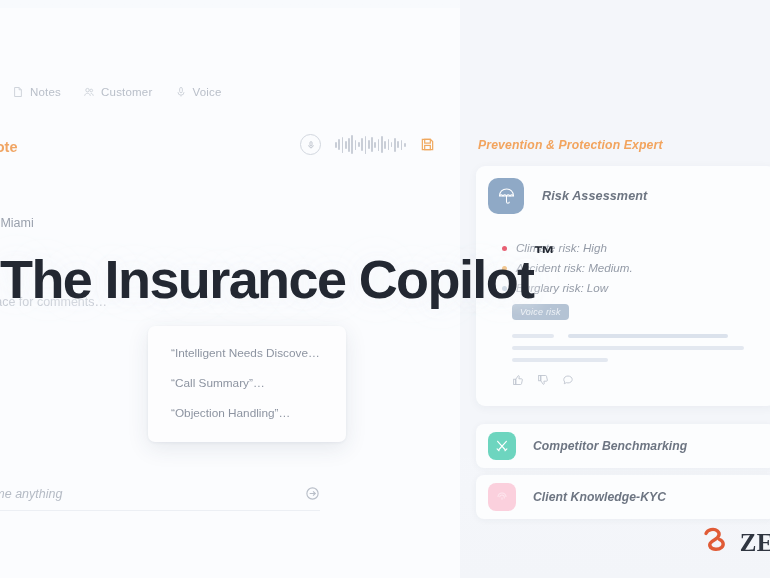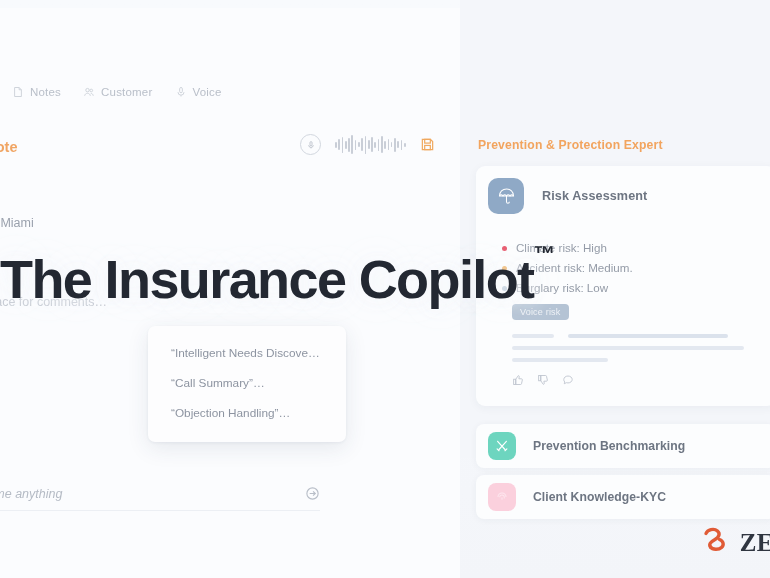--- a/index.html
+++ b/index.html
@@ -91,20 +91,21 @@
     font-family:"Liberation Sans", sans-serif;
   }
   .askbar input::placeholder { color:#b5bbc5; font-style:italic; }
   .send-btn { background:none; border:none; cursor:pointer; line-height:0; }
   .send-btn svg { width:15px; height:15px; }
 
   
   .right-pane {
     position:absolute; left:460px; top:0; width:310px; height:458px;
     background:#f4f6fa;
+    font-style:italic;
   }
   .expert-title {
     position:absolute; left:18px; top:138px;
     font-size:12.2px; font-weight:700; color:#f2a45e; letter-spacing:.15px;
     white-space:nowrap;
   }
 
   .risk-card {
     position:absolute; left:16px; top:166px; width:300px; height:240px;
     background:#fcfdfe; border-radius:9px;
@@ -347,21 +348,21 @@
       </div>
     </div>
 
     <div class="tool-card" style="top:424px">
       <span class="sq" style="background:#6dd5bf">
         <svg viewBox="0 0 16 16" fill="none" stroke="#ffffff" stroke-width="1.3" stroke-linecap="round">
           <path d="M3 2.6 11.4 12M13 2.6 4.6 12"></path>
           <path d="M2.4 11.2 4.6 13.4M13.6 11.2 11.4 13.4"></path>
         </svg>
       </span>
-      <span class="tool-label">Prevention Benchmarking</span>
+      <span class="tool-label">Competitor Benchmarking</span>
     </div>
 
     <div class="tool-card" style="top:475px">
       <span class="sq" style="background:#fbd0dd">
         <svg viewBox="0 0 16 16" fill="none" stroke="#fde6ee" stroke-width="1.2">
           <path d="M3.4 8a4.6 4.6 0 0 1 9.2 0"></path>
           <path d="M5.4 8.4a2.6 2.6 0 0 1 5.2 0v1.4"></path>
           <path d="M8 8.6v2.6"></path>
         </svg>
       </span>

